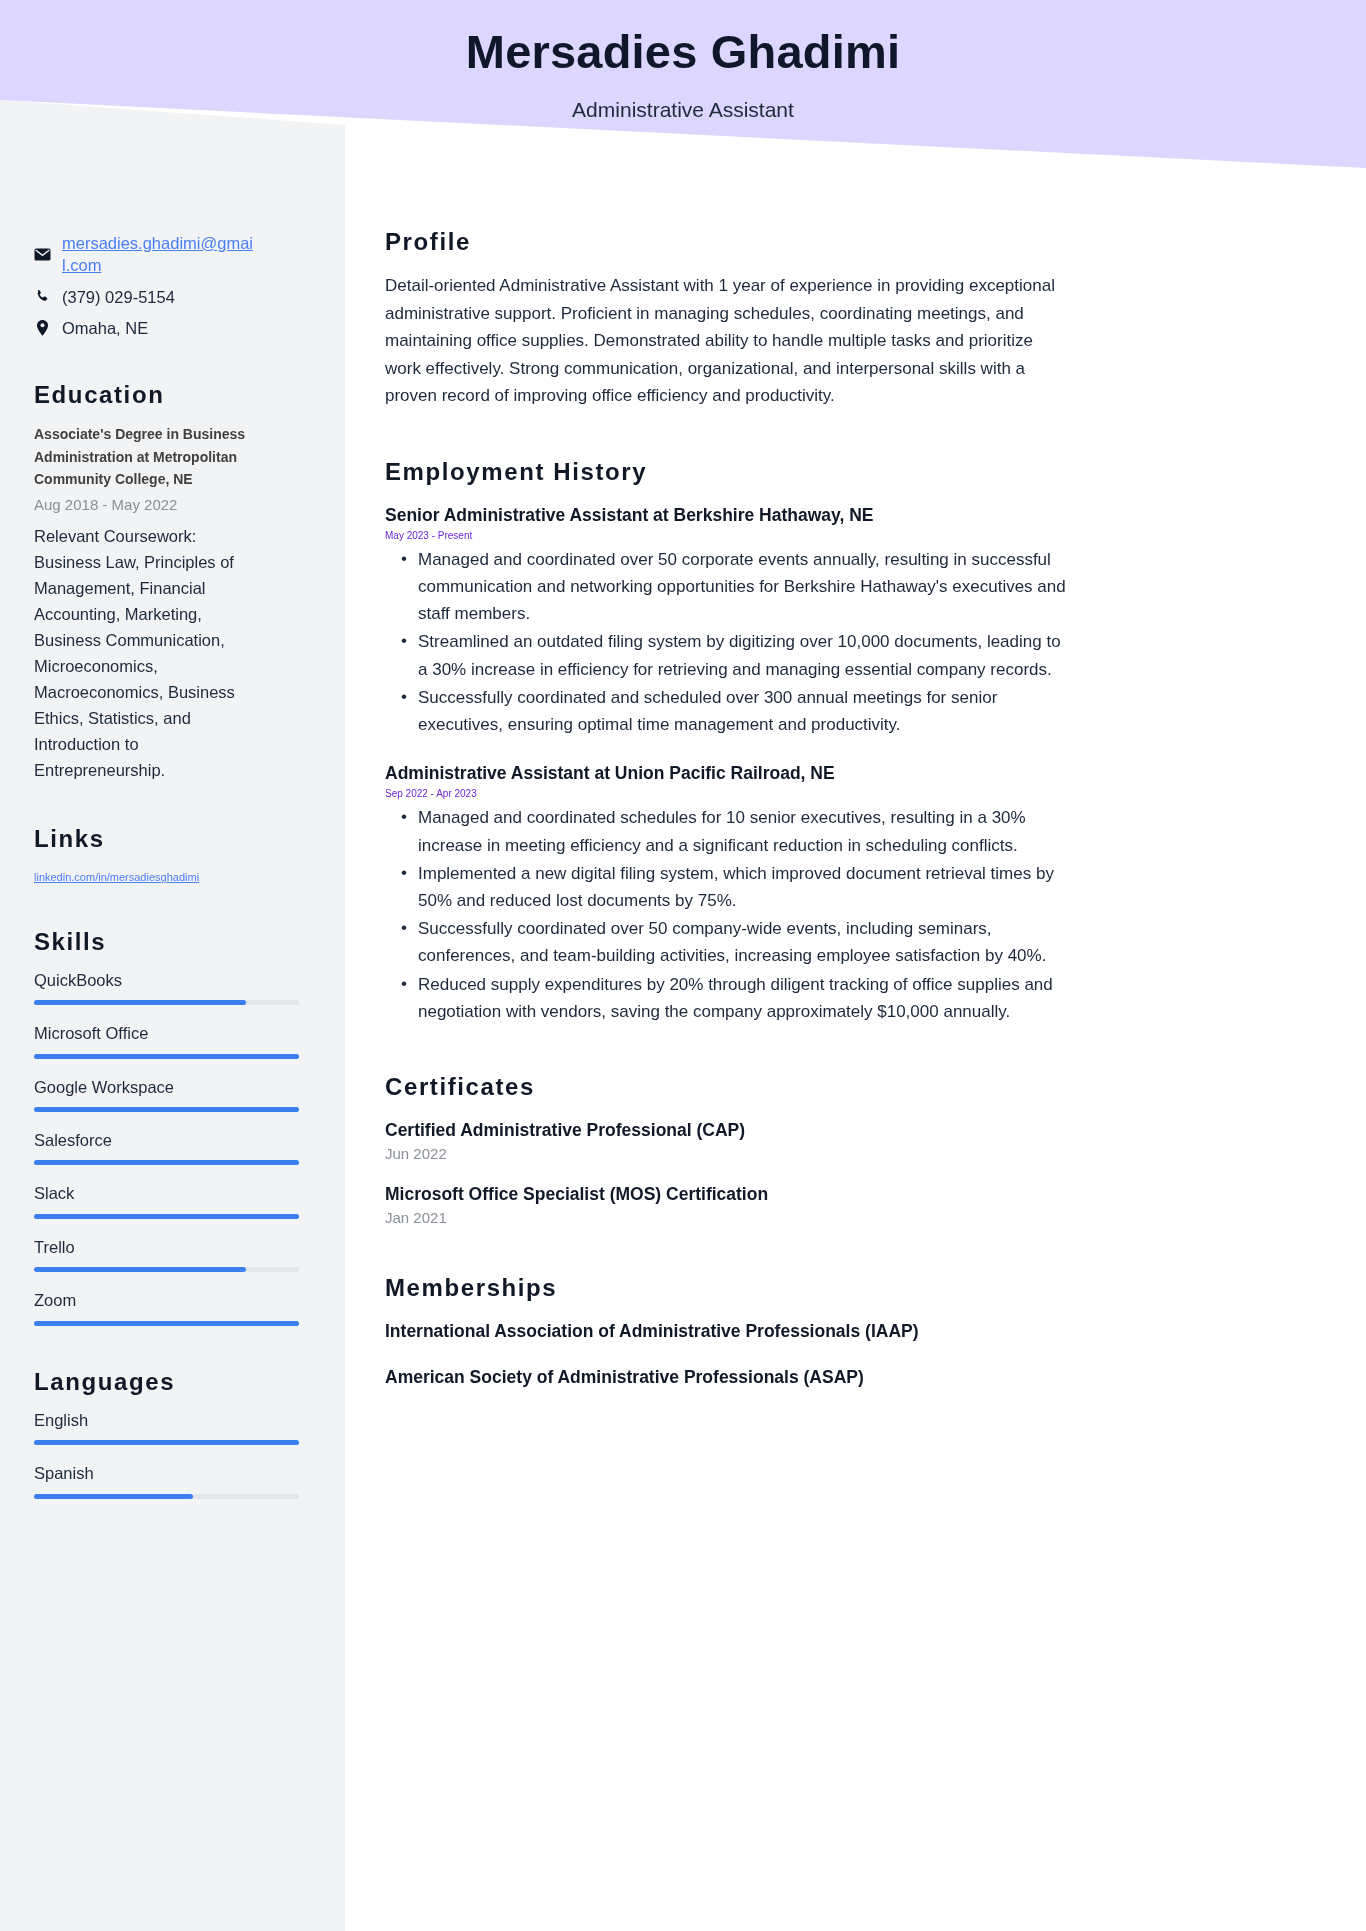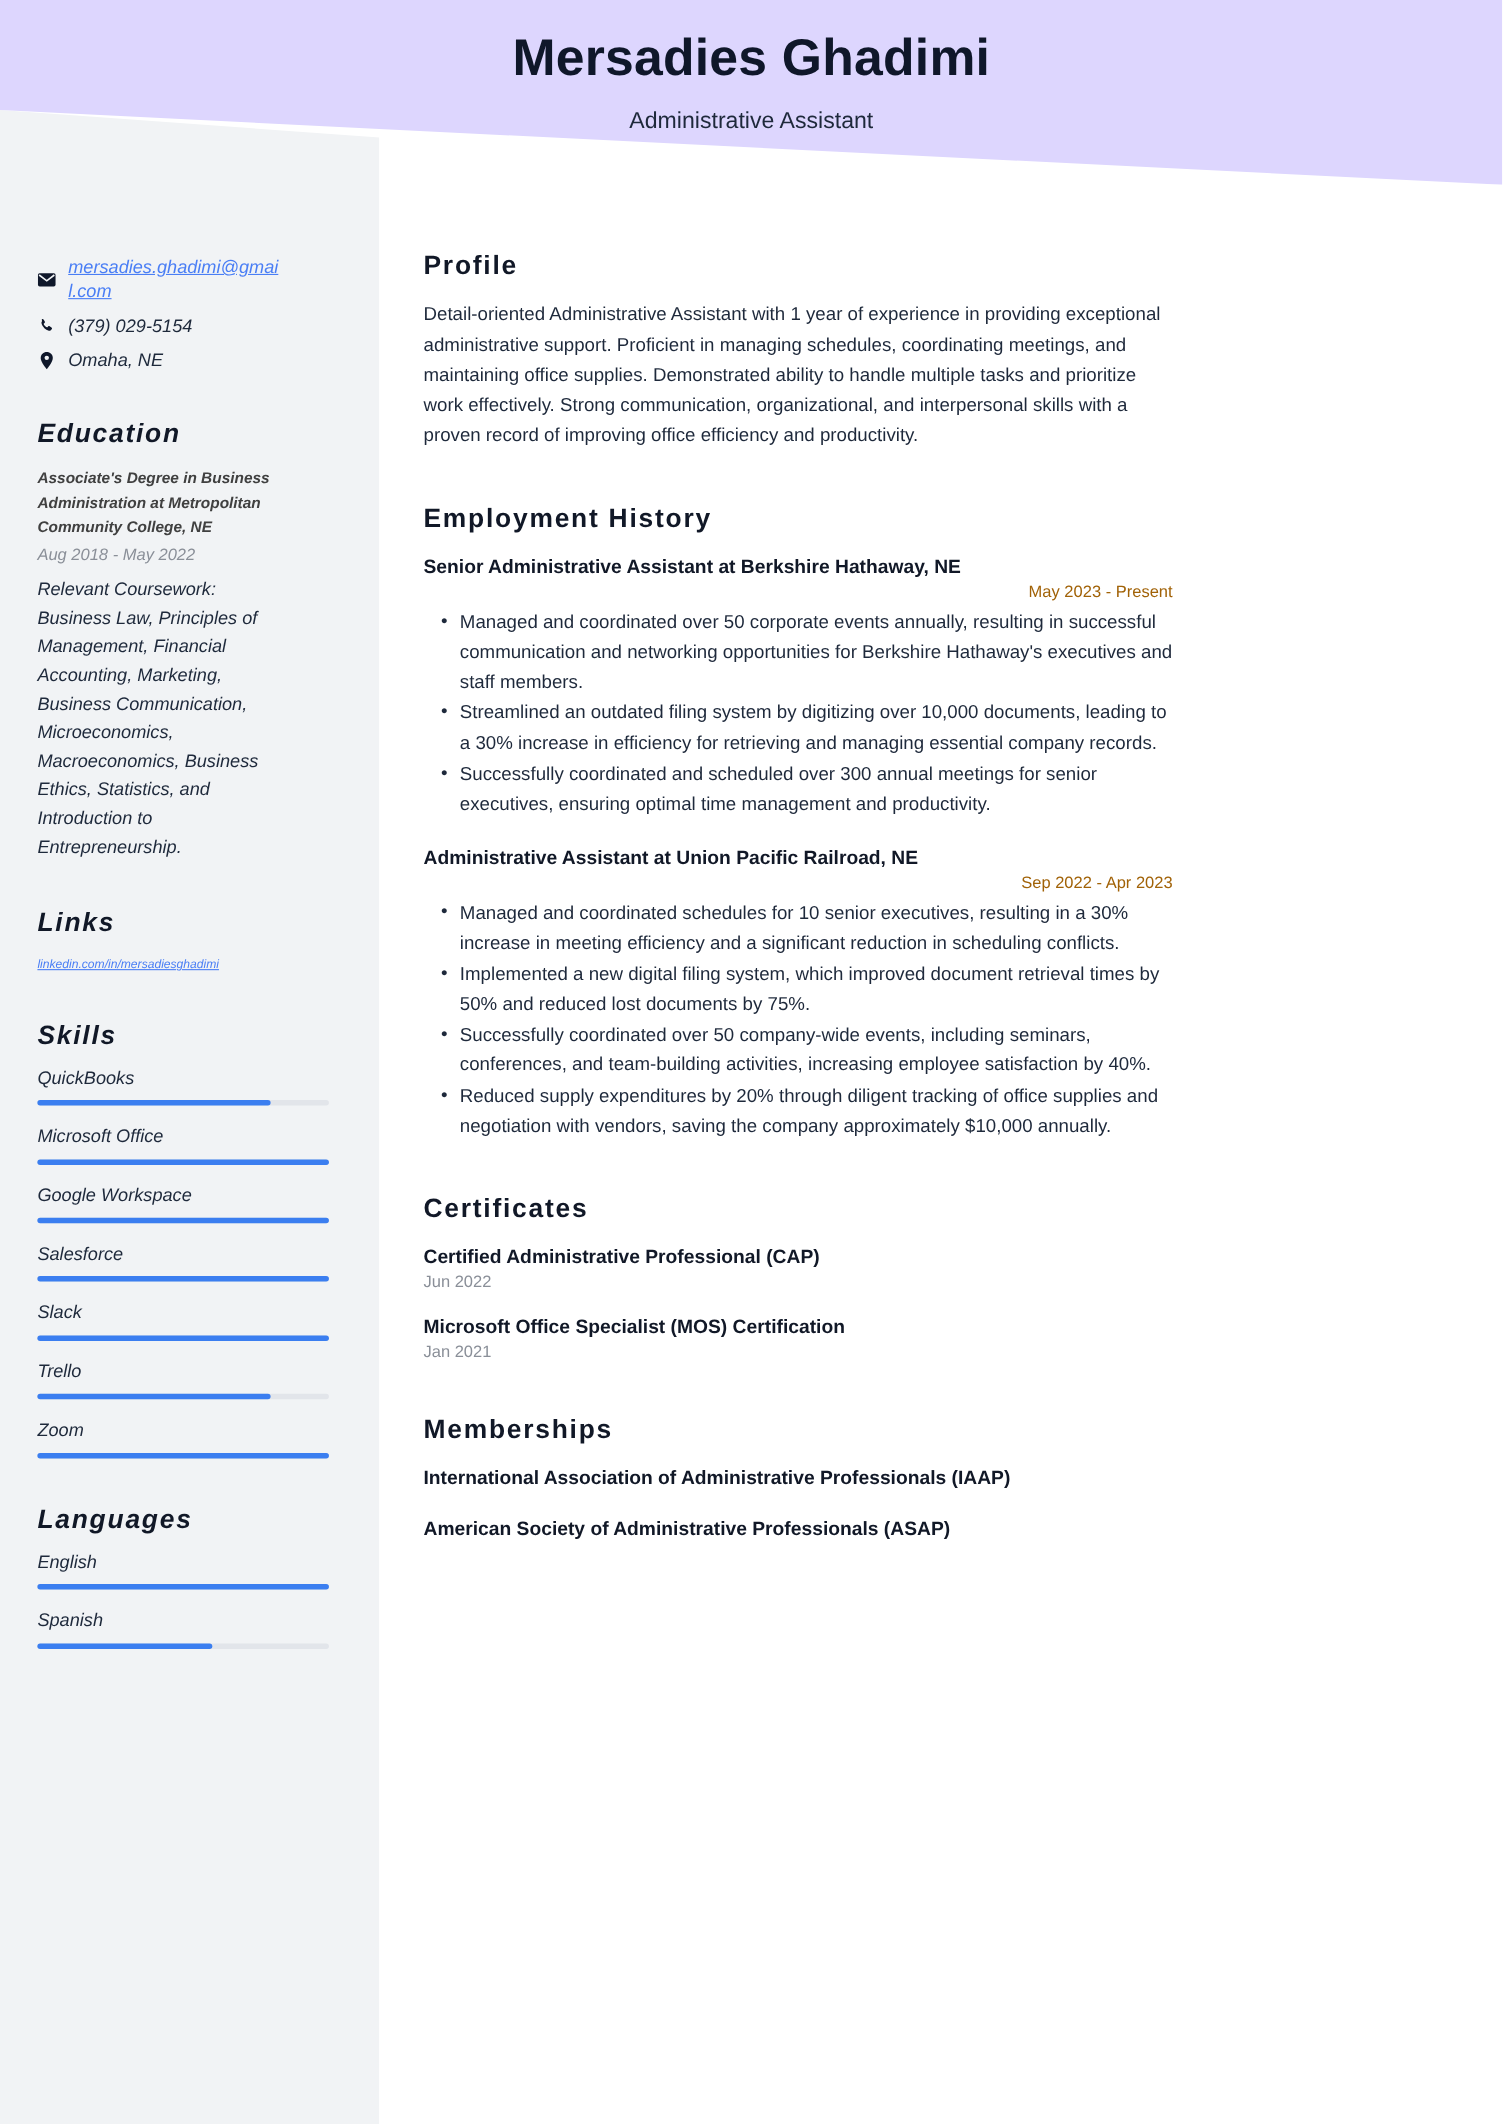--- a/index.html
+++ b/index.html
@@ -59,21 +59,20 @@
     background: #f1f3f5;
     clip-path: polygon(0 100px, 345px 125px, 345px 1931px, 0 1931px);
     z-index: 1;
   }
   .sidebar-content {
     position: absolute;
     top: 0; left: 0;
     width: 281px;
     padding: 232px 22px 0 34px;
     z-index: 2;
-    font-style: italic;
   }
 
   
   .contact-row {
     display: flex;
     align-items: center;
     gap: 11px;
     margin-bottom: 9px;
     font-size: 16.5px;
     color: #1e293b;
@@ -176,24 +175,23 @@
     line-height: 1.62;
   }
   .job { margin-bottom: 22px; }
   .job-heading {
     font-size: 17.5px;
     font-weight: 700;
     color: #111827;
     line-height: 1.5;
   }
   .job-date {
-    font-size: 15px;
-    color: #a16207;
+    font-size: 10px;
+    color: #6d28d9;
     margin: 2px 0 5px 0;
-    text-align: right;
   }
   .job-bullets {
     list-style: none;
     margin: 0;
     padding: 0;
   }
   .job-bullets li {
     position: relative;
     padding-left: 33px;
     font-size: 17px;

